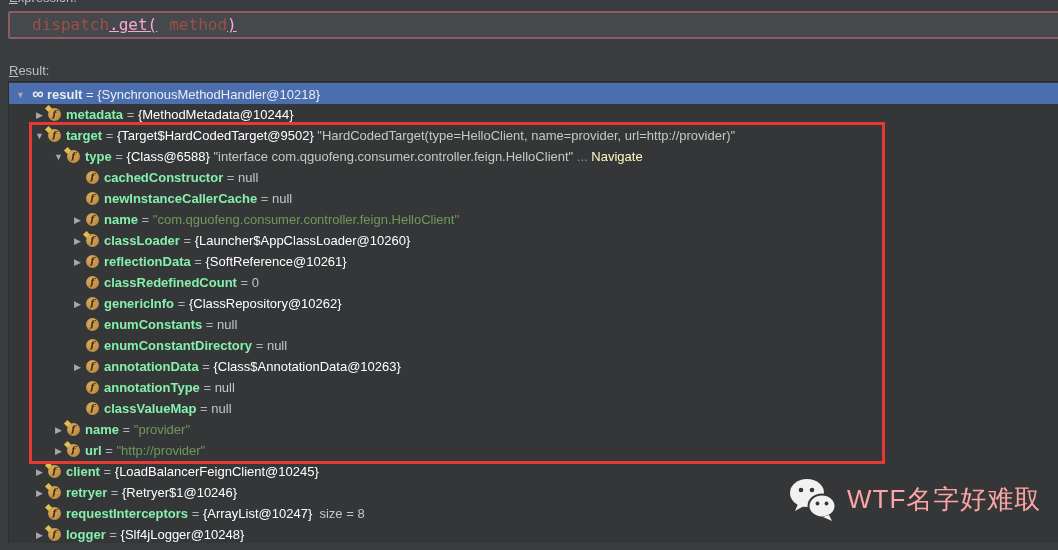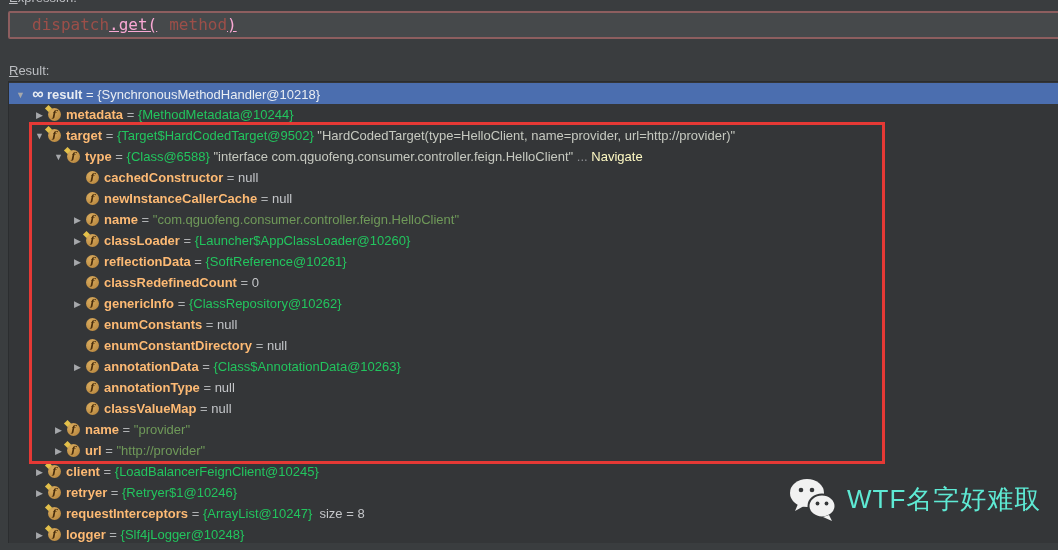--- a/index.html
+++ b/index.html
@@ -47,37 +47,37 @@
     position:relative;margin:0 5px 0 0;vertical-align:-2px;
   }
   .ficon .fletter{
     position:absolute;left:0;top:0;width:13px;height:13px;line-height:13px;
     text-align:center;font:italic bold 10px "DejaVu Serif",serif;color:#4a2f0e;
   }
   .ficon .final-mark{
     position:absolute;left:-2px;top:-2px;width:5px;height:5px;background:#e3c04a;
     transform:rotate(45deg);
   }
-  .name{color:#fdba74;font-weight:bold;}
+  .name{color:#86efac;font-weight:bold;}
   .eq{color:#b0b2b4;}
-  .ref{color:#22c55e;}
+  .ref{color:#ffffff;}
   .tostr{color:#c6c9c0;}
   .str{color:#6f9959;}
   .plain{color:#c4c6c9;}
   .sizeval{color:#c4c6c9;}
   .ellipsis{color:#8d8f93;}
   .navlink{color:#fef9c3;cursor:pointer;}
   #annotation-rect{
     position:absolute;left:29px;top:122px;width:850px;height:336px;
     border:3px solid #e53935;pointer-events:none;
   }
   #watermark{
     position:absolute;left:788px;top:477px;display:flex;align-items:center;gap:9px;
   }
-  #watermark .wm-text{color:#5eead4;font-size:26px;letter-spacing:1px;}
+  #watermark .wm-text{color:#fca5a5;font-size:26px;letter-spacing:1px;}
 </style>
 </head>
 <body>
 
 <div id="expression-label" class="label">Expression:</div>
 
 <div id="expression-input"><span class="tok-ref">dispatch</span><span class="tok-plain">.get(</span><span class="tok-ref">method</span><span class="tok-plain">)</span></div>
 
 <div id="result-label" class="label">Result:</div>
 

